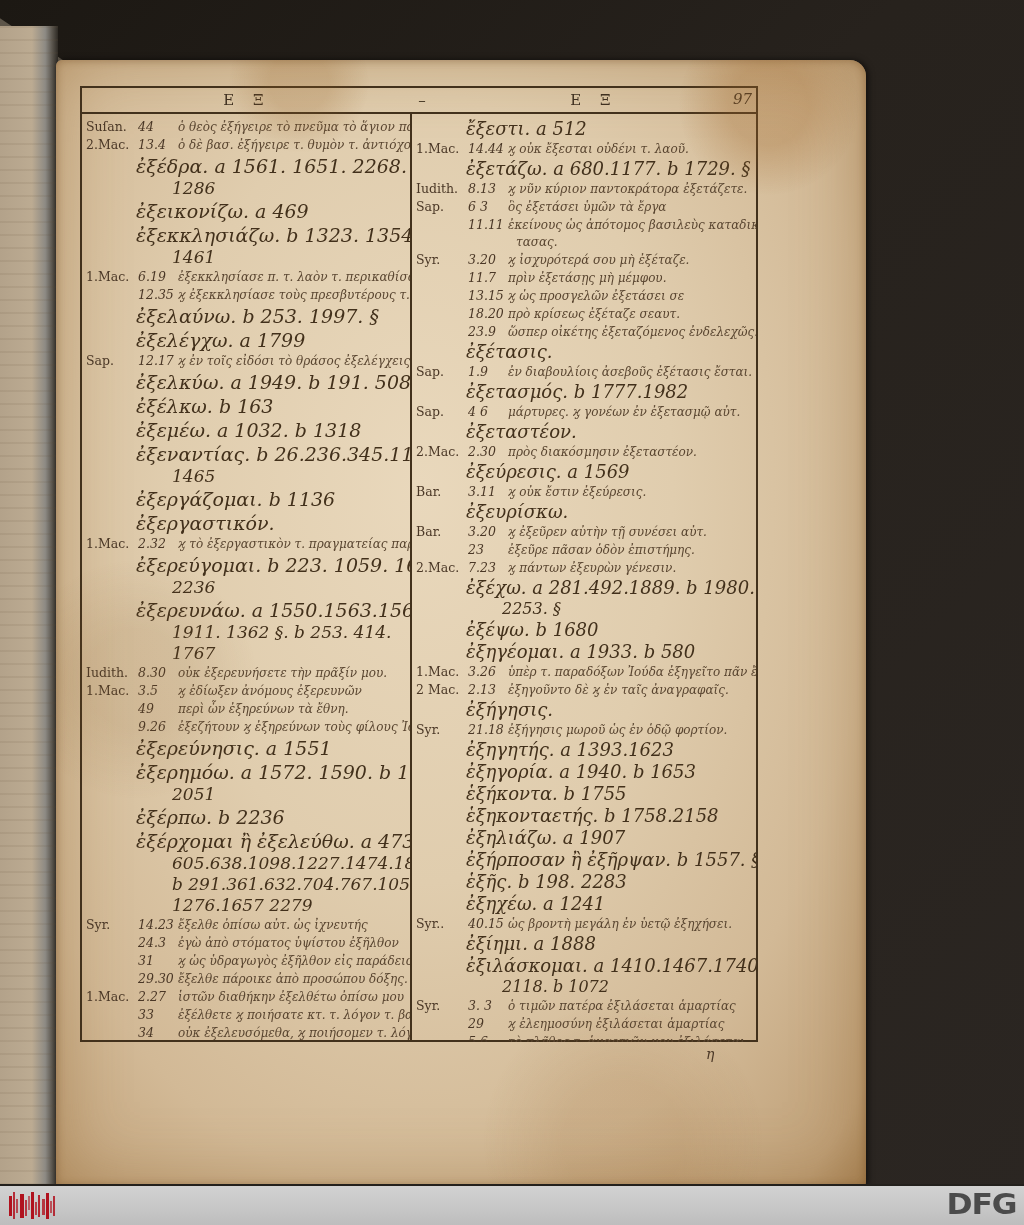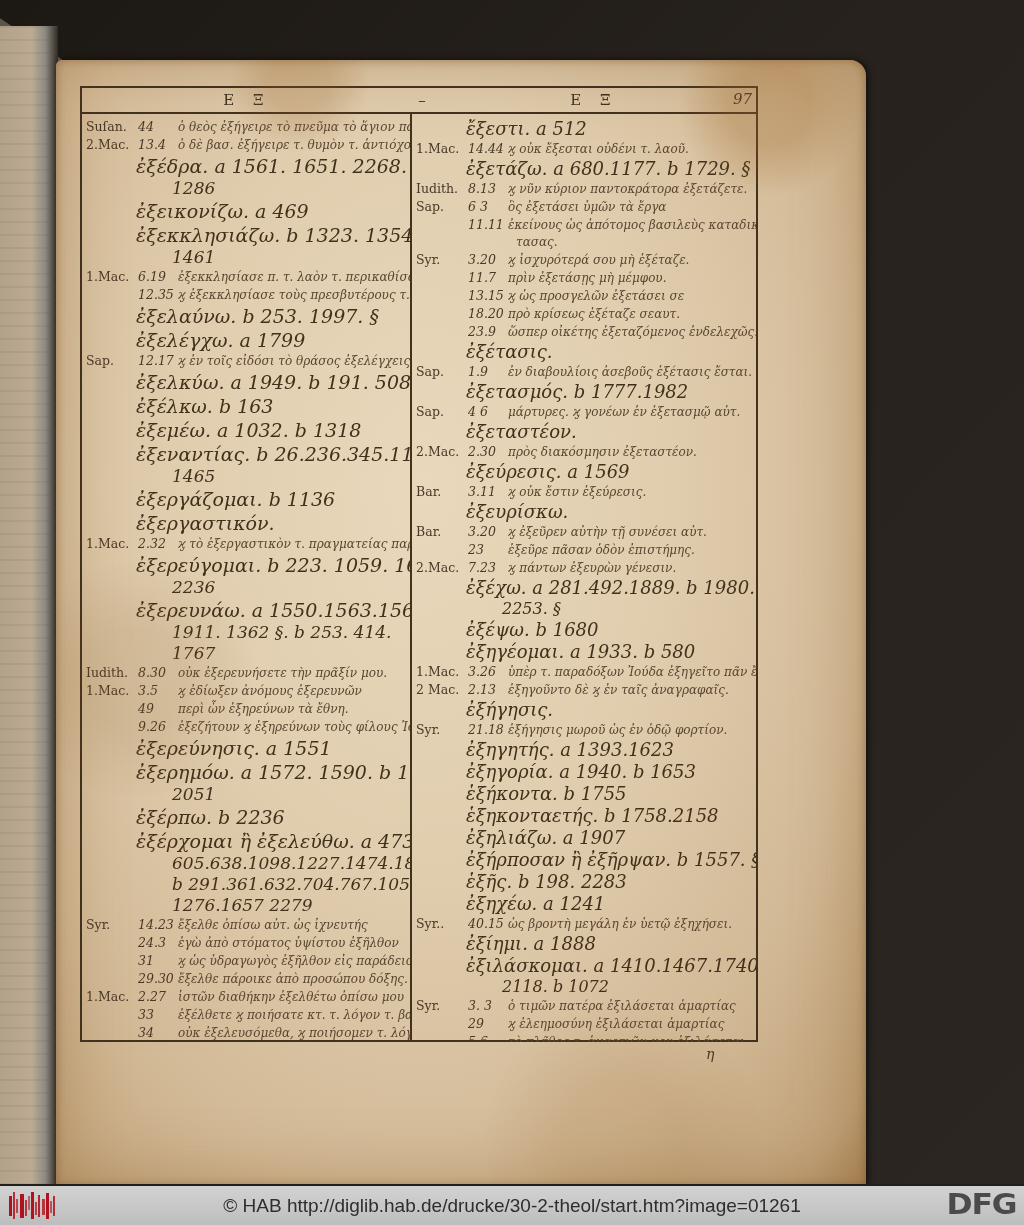--- a/index.html
+++ b/index.html
@@ -478,17 +478,16 @@
         <rect x="20" y="6" width="2" height="14" opacity=".6"></rect>
         <rect x="23" y="2" width="3" height="27"></rect>
         <rect x="27" y="12" width="2" height="13" opacity=".75"></rect>
         <rect x="30" y="5" width="2" height="22" opacity=".9"></rect>
         <rect x="34" y="9" width="3" height="16" opacity=".8"></rect>
         <rect x="38" y="3" width="3" height="26"></rect>
         <rect x="42" y="11" width="2" height="12" opacity=".65"></rect>
         <rect x="45" y="6" width="2" height="20" opacity=".85"></rect>
       </g>
     </svg>
-    <div class="copyright">© HAB http://diglib.hab.de/drucke/30-2-theol/start.htm?image=01261</div>
     <div class="dfg-logo">DFG</div>
   </div>
 
 </div>
 
 </body></html>

